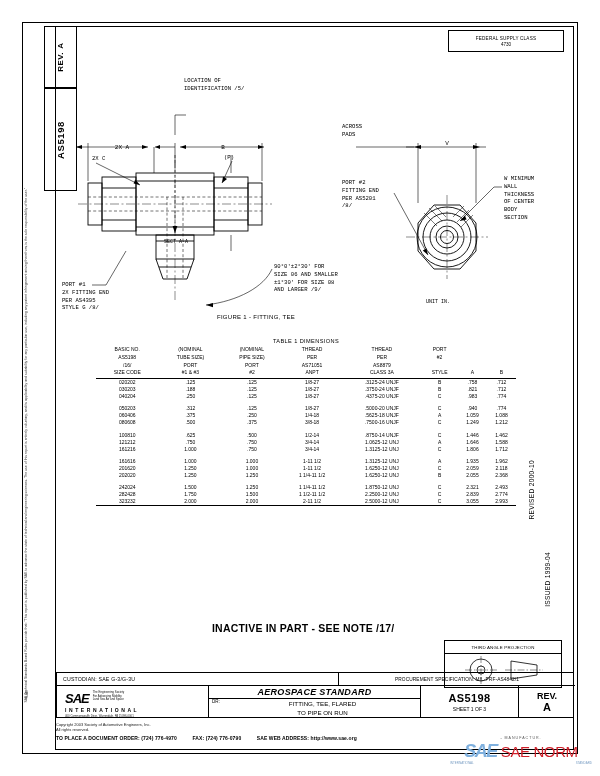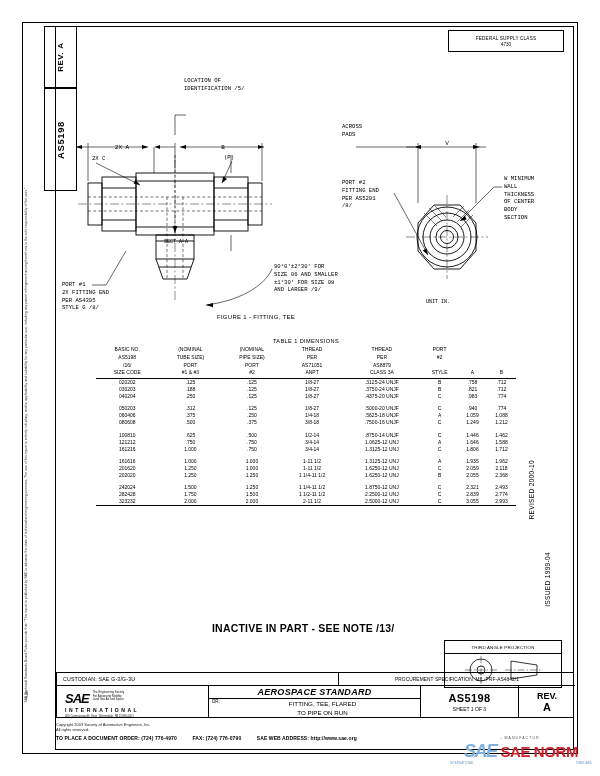--- a/index.html
+++ b/index.html
@@ -93,21 +93,21 @@
   #foot{left:56px;top:722px;width:440px;}
   #foot .c1{font-size:4px;line-height:1.35;color:#222;}
   #foot .c2{font-size:5px;font-weight:bold;margin-top:2px;letter-spacing:.1px;}
   #foot .c2 span{margin-right:14px;}
 
   
   #wm{left:446px;top:736px;width:150px;height:34px;}
   #wmTop{font-size:3.6px;color:#555;text-align:center;letter-spacing:1px;}
   #wmRow{display:flex;align-items:center;justify-content:center;gap:4px;margin-top:1px;}
   #wmSae{font-size:18px;font-weight:bold;font-style:italic;letter-spacing:-1.5px;color:#7fb0de;}
-  #wmNorm{font-size:15px;font-weight:bold;color:#d0202a;letter-spacing:-.4px;}
+  #wmNorm{font-size:15px;font-weight:normal;color:#d0202a;letter-spacing:-.4px;}
   #wmBot{display:flex;justify-content:space-between;font-size:3px;color:#7a9ec4;padding:0 4px;margin-top:-1px;}
 </style>
 </head>
 <body>
 
 <div id="sheet">
 
   <div class="bx" id="frameOuter"></div>
   <div class="bx" id="frameInner"></div>
 
@@ -558,21 +558,21 @@
             <td class="botline">2-11 1/2</td>
             <td class="botline">2.5000-12 UNJ</td>
             <td class="botline">C</td>
             <td class="botline">3.055</td>
             <td class="botline">2.993</td>
           </tr>
         </tbody>
     </table>
   </div>
 
-  <div class="abs" id="inactive">INACTIVE IN PART - SEE NOTE /13/</div>
+  <div class="abs" id="inactive">INACTIVE IN PART - SEE NOTE /17/</div>
 
   <div class="bx" id="tap">
     <div id="tapTitle">THIRD ANGLE PROJECTION</div>
     <svg width="116" height="34" viewBox="0 0 116 34" style="position:absolute;left:0;top:12px;" fill="none" stroke="#000" stroke-width="0.8">
       <circle cx="36" cy="17" r="11"></circle>
       <circle cx="36" cy="17" r="4"></circle>
       <line x1="20" y1="17" x2="52" y2="17" stroke-width="0.45" stroke-dasharray="7,2,1.5,2"></line>
       <line x1="36" y1="3" x2="36" y2="31" stroke-width="0.45" stroke-dasharray="7,2,1.5,2"></line>
       <path d="M66 8 L92 12 L92 22 L66 26 Z"></path>
       <line x1="60" y1="17" x2="98" y2="17" stroke-width="0.45" stroke-dasharray="7,2,1.5,2"></line>

